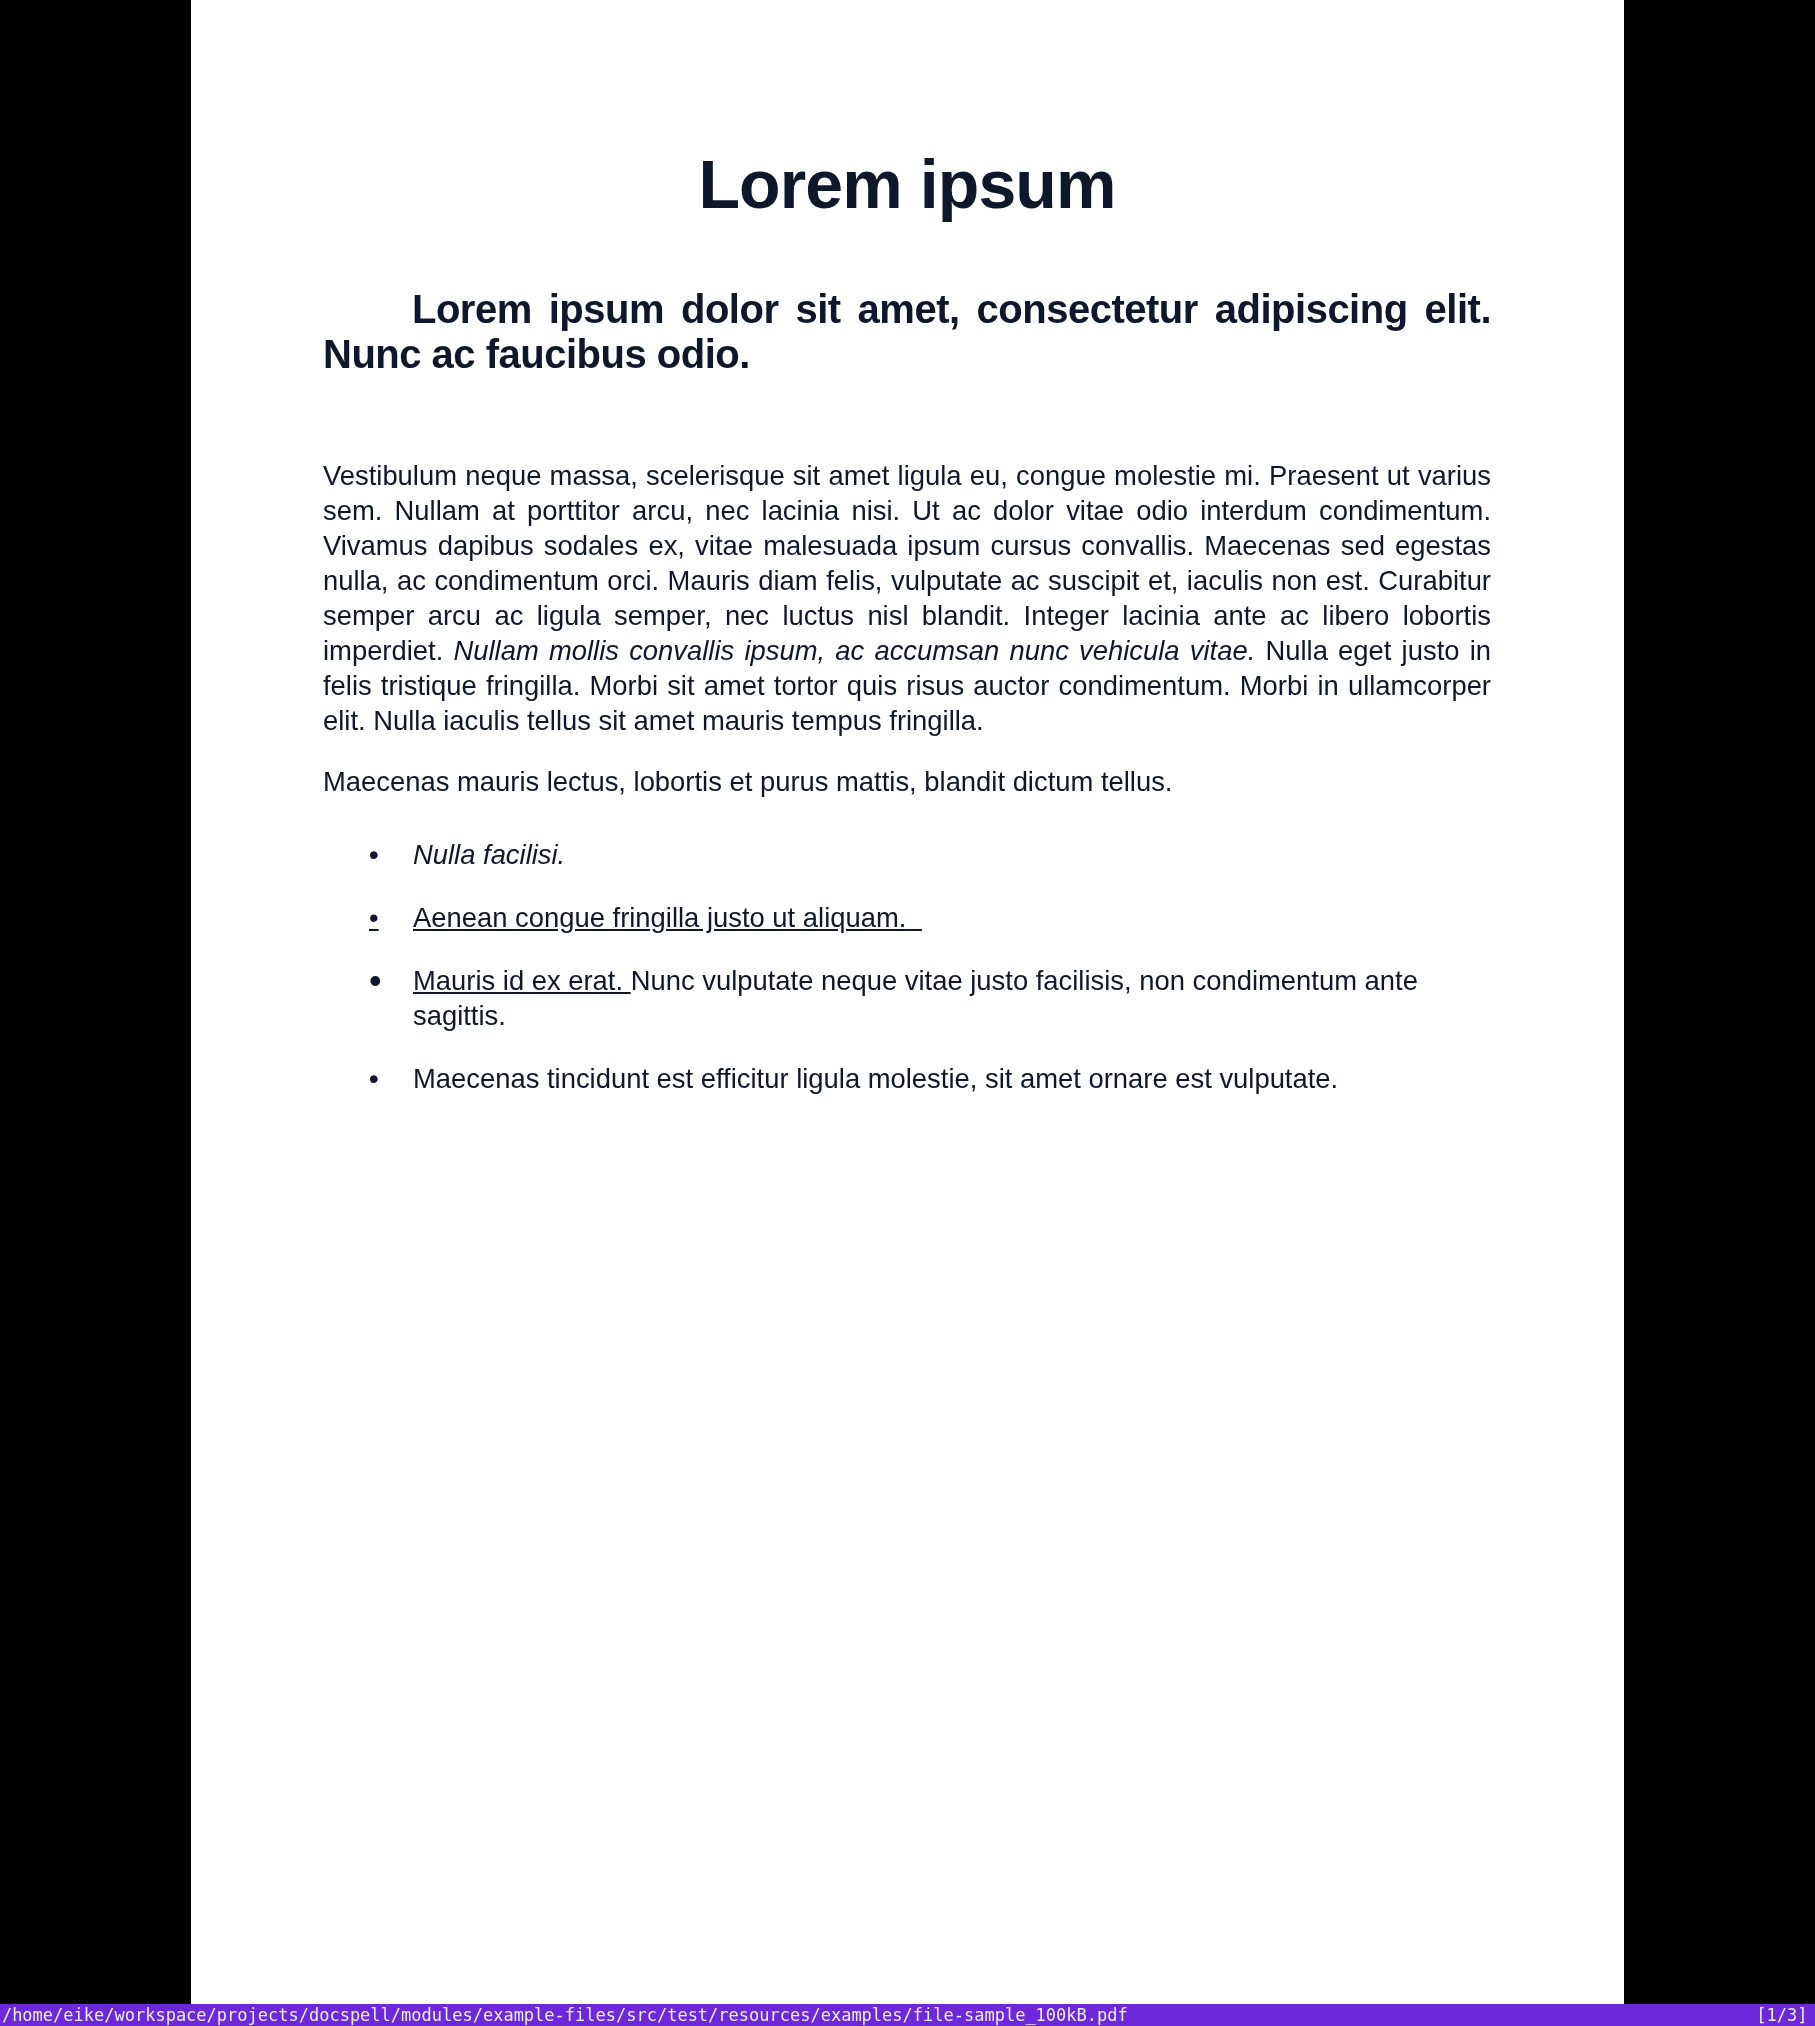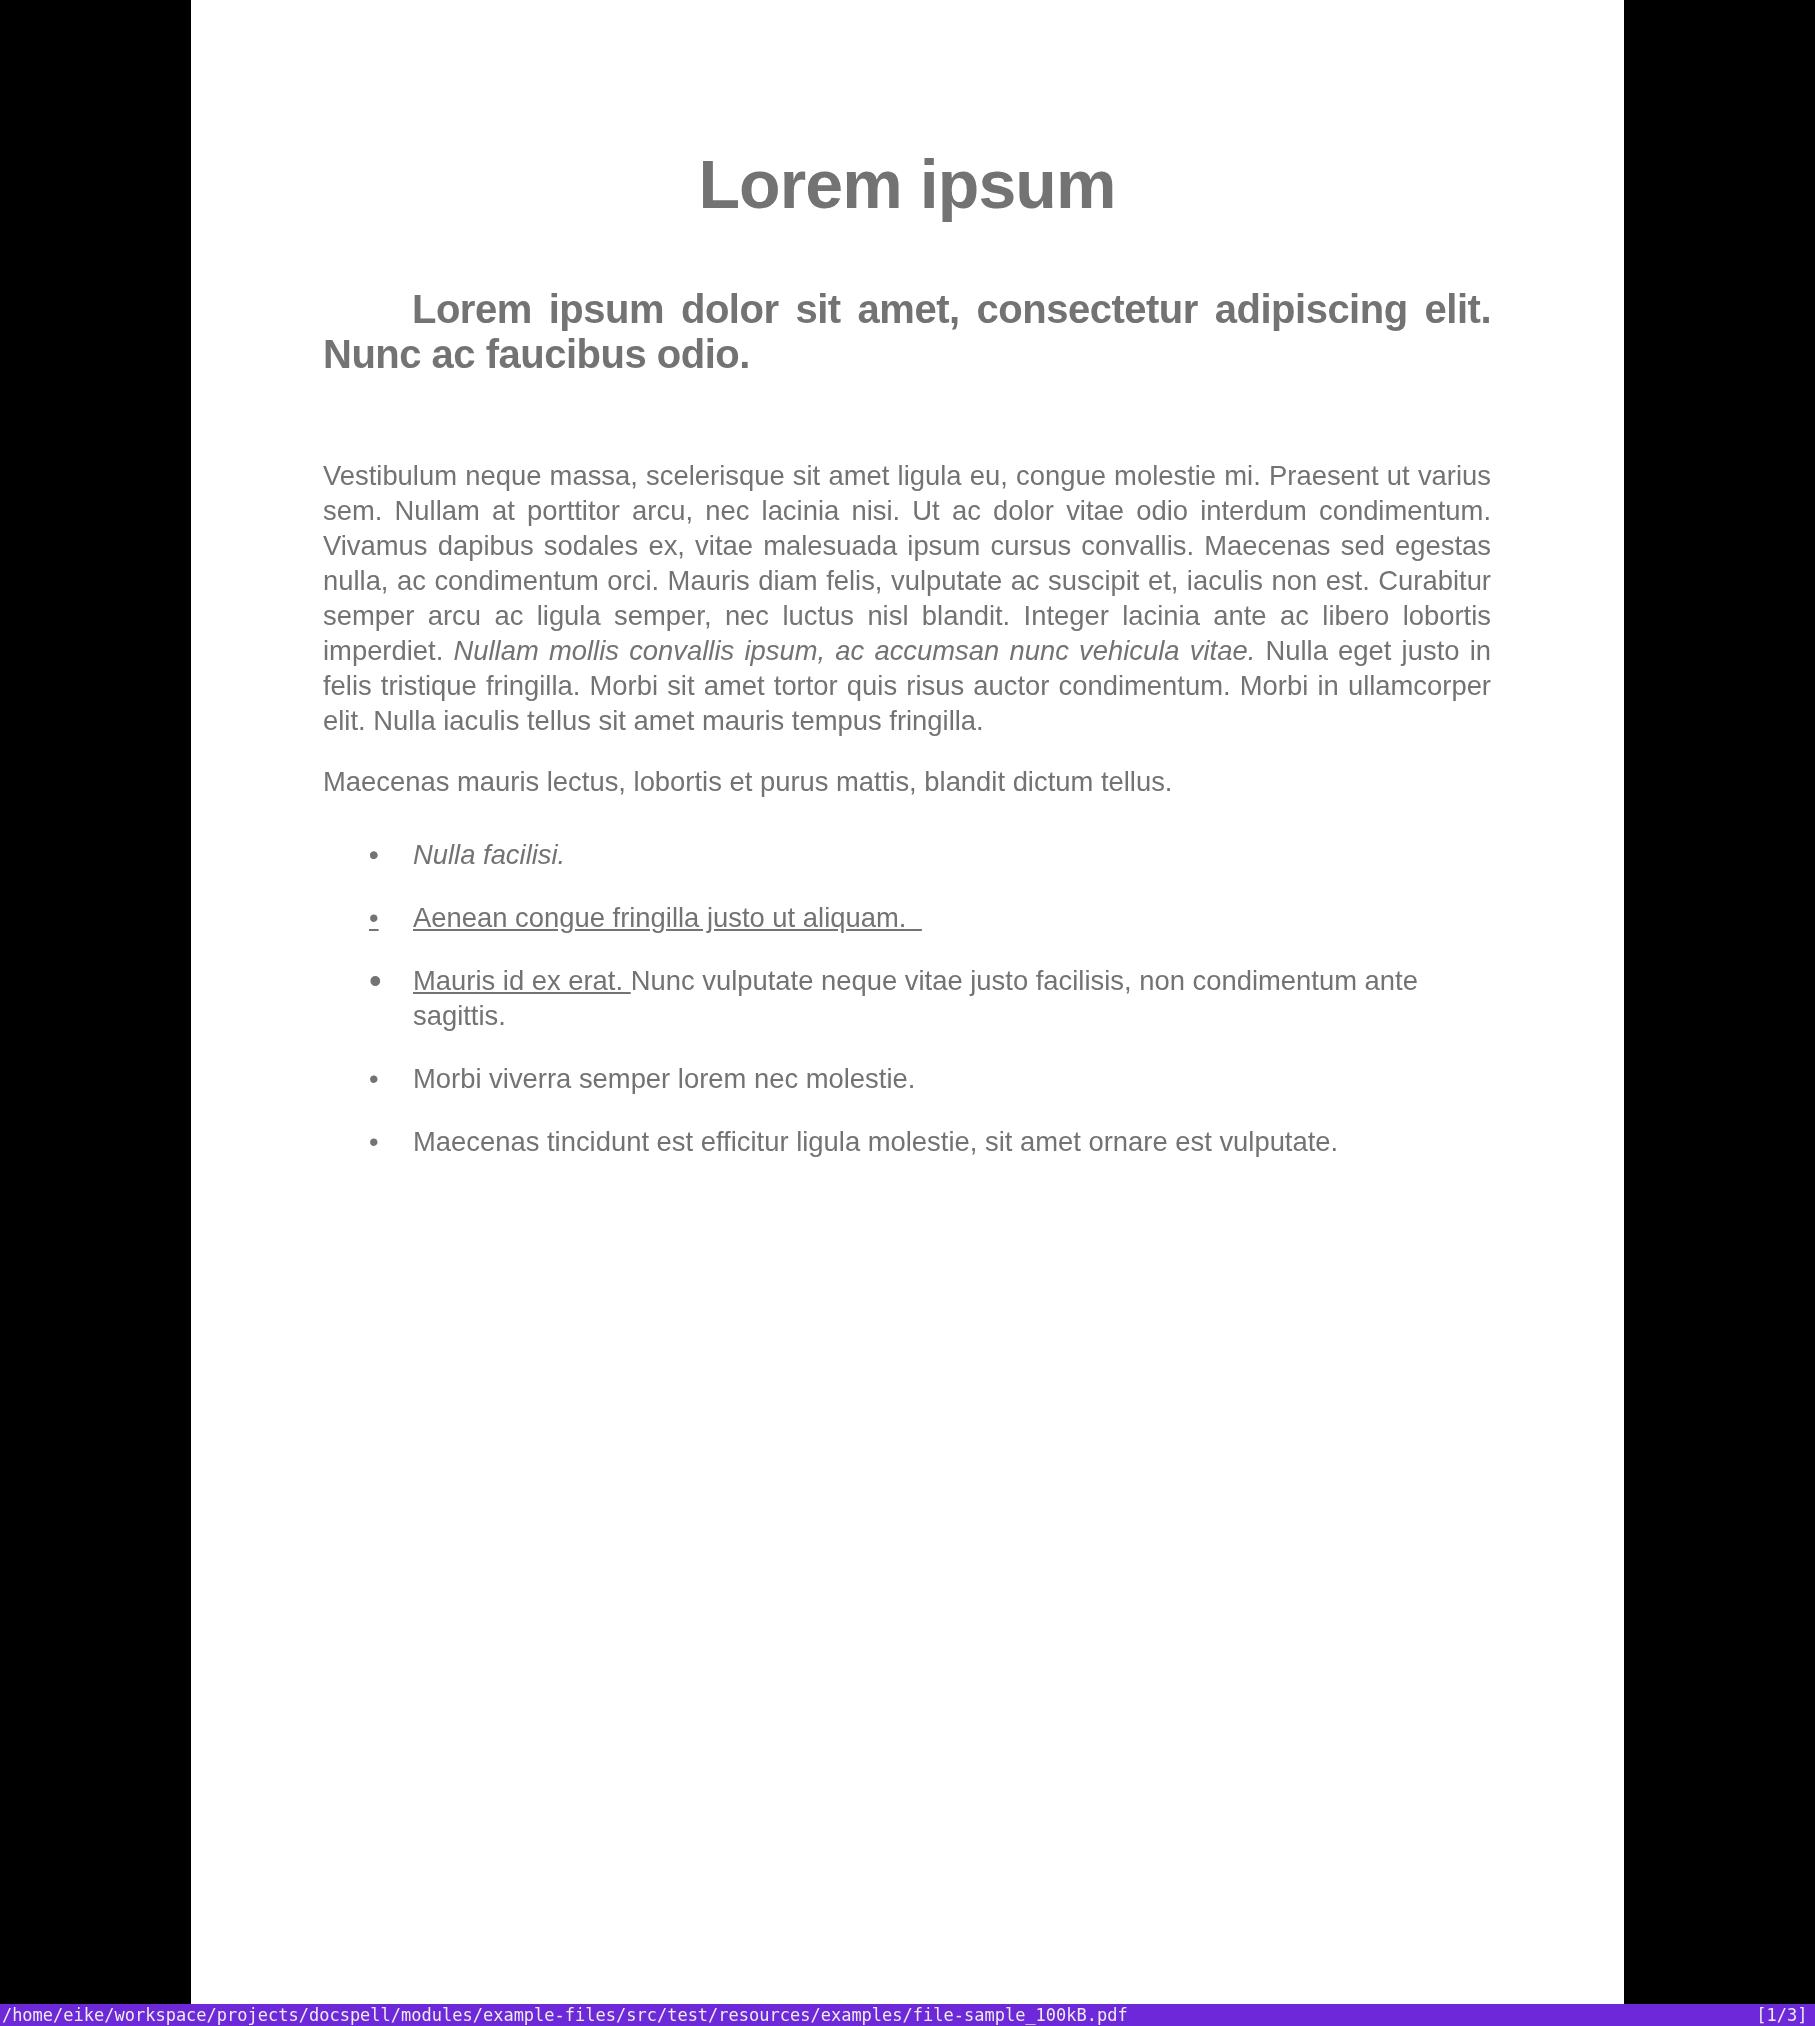--- a/index.html
+++ b/index.html
@@ -16,21 +16,21 @@
     font-family: "Liberation Sans", "DejaVu Sans", sans-serif;
   }
   
   .page {
     position: absolute;
     left: 191px;
     top: 0;
     width: 1433px;
     height: 2004px;
     background: #ffffff;
-    color: #737373;
+    color: #0f172a;
   }
   .content {
     margin: 0 132px;
     width: 1168px;
   }
   .doc-title {
     margin: 150px 0 0 0;
     font-size: 68px;
     font-weight: bold;
     line-height: 1;
@@ -132,21 +132,20 @@
         <li>
           <span class="marker u">•</span>
           <span class="u u-trail">Aenean congue fringilla justo ut aliquam.</span>
         </li>
         <li>
           <span class="marker marker-large">•</span>
           <span class="u">Mauris id ex erat. </span><span>Nunc vulputate neque vitae justo facilisis, non condimentum ante sagittis.</span>
         </li>
         <li>
           <span class="marker">•</span>
-          <span>Morbi viverra semper lorem nec molestie.</span>
         </li>
         <li>
           <span class="marker">•</span>
           <span>Maecenas tincidunt est efficitur ligula molestie, sit amet ornare est vulputate.</span>
         </li>
       </ul>
 
     </div>
   </div>
 

